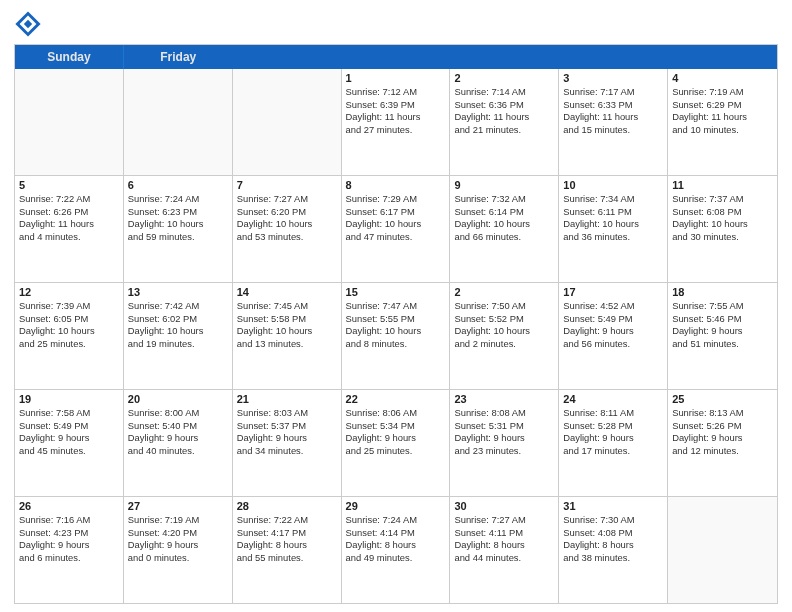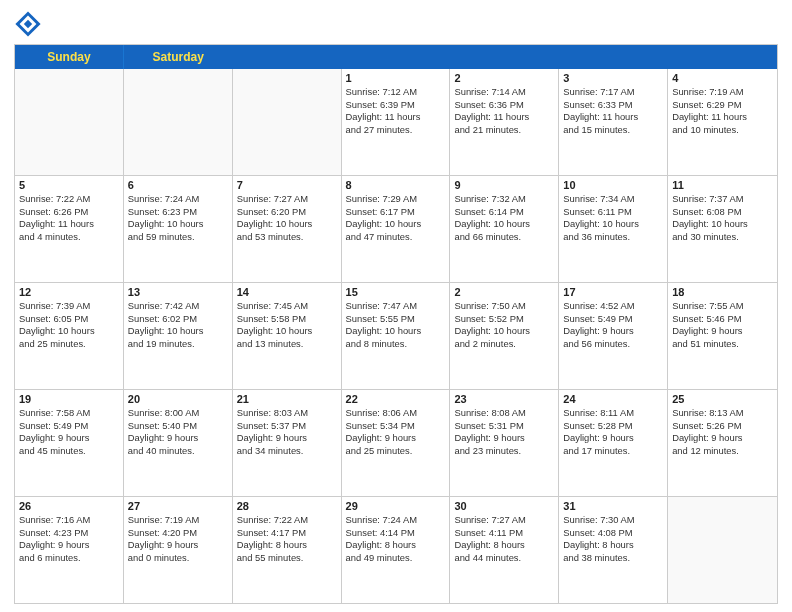--- a/index.html
+++ b/index.html
@@ -59,21 +59,21 @@
       display: flex;
       flex-direction: column;
       border: 1px solid #ccc;
     }
     .cal-header-row {
       display: grid;
       grid-template-columns: repeat(7, 1fr);
       background: #1565c0;
     }
     .cal-header-cell {
-      color: #fde047;
+      color: #e5e5e5;
       font-size: 12px;
       font-weight: bold;
       text-align: center;
       padding: 5px 2px;
       border-right: 1px solid #1976d2;
     }
     .cal-header-cell:last-child { border-right: none; }
     .cal-body {
       flex: 1;
       display: flex;
@@ -127,21 +127,21 @@
     </div>
     <div class="title-block">
       <h1></h1>
       <h2></h2>
     </div>
   </div>
 
   <div class="calendar">
     <div class="cal-header-row">
     <div class="cal-header-cell">Sunday</div>
-        <div class="cal-header-cell">Saturday</div>
+        <div class="cal-header-cell">Friday</div>
       </div>
     <div class="cal-body">
     <div class="cal-row">
           <div class="cal-cell empty"></div>
           <div class="cal-cell empty"></div>
           <div class="cal-cell empty"></div>
           <div class="cal-cell">
             <div class="day-num">1</div>
             <div class="cell-line">Sunrise: 7:12 AM</div>
             <div class="cell-line">Sunset: 6:39 PM</div>

